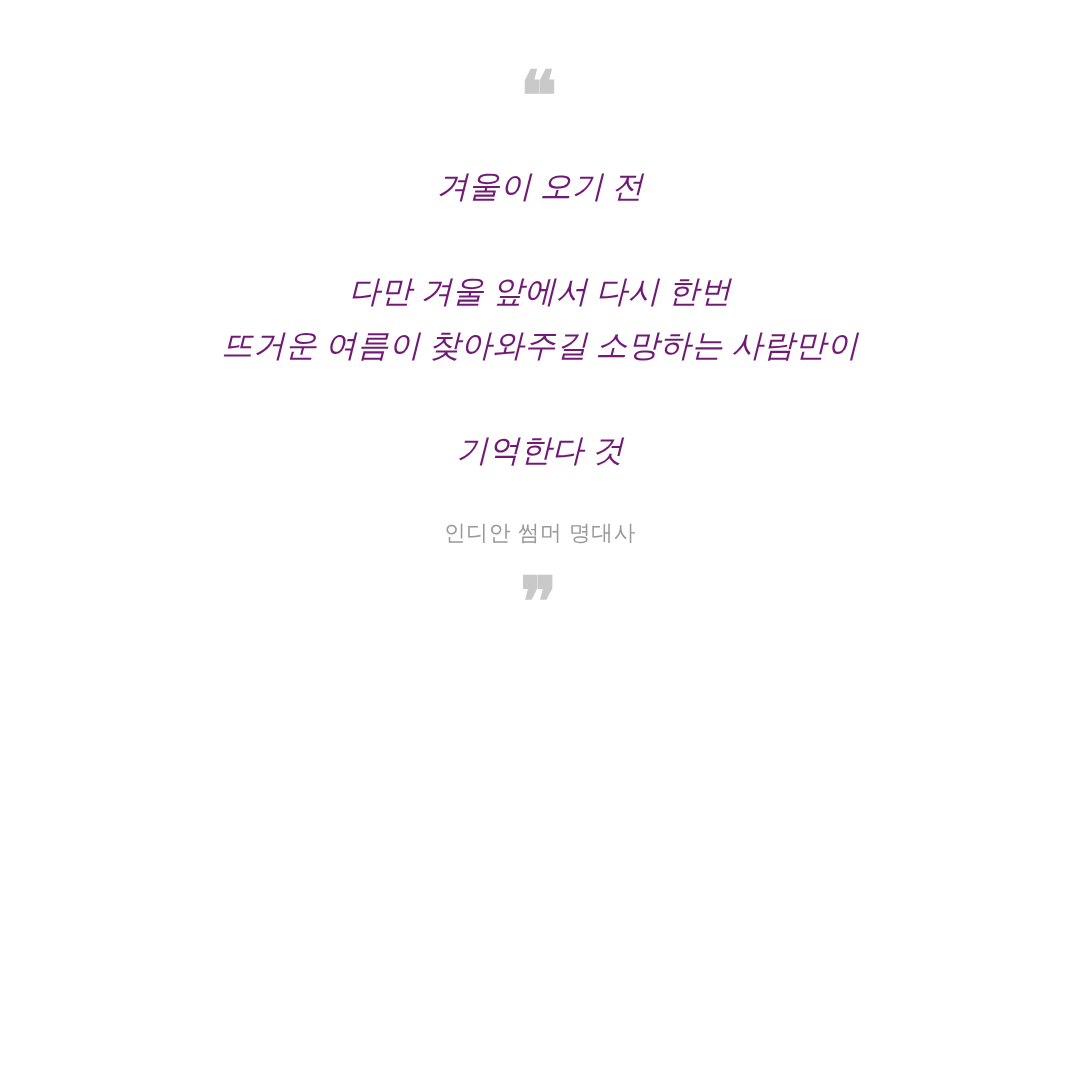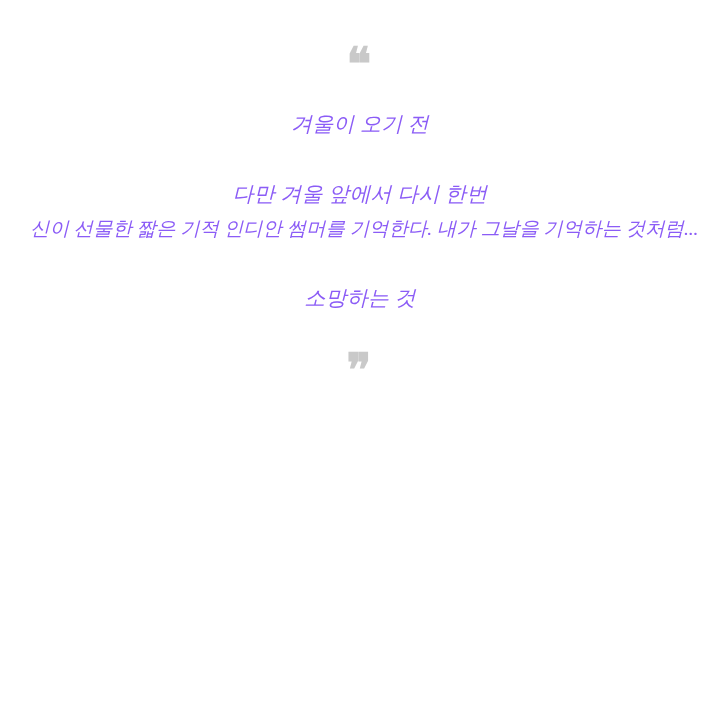--- a/index.html
+++ b/index.html
@@ -49,21 +49,21 @@
   .stanza {
     text-align: center;
     margin: 0 0 34px 0;
     width: 100%;
   }
   .stanza:last-child {
     margin-bottom: 26px;
   }
   .line {
     display: block;
-    color: #8b5cf6;
+    color: #701a75;
     font-style: italic;
     font-size: 21px;
     line-height: 1.72;
     letter-spacing: 0.2px;
     white-space: nowrap;
   }
   .line.long {
     font-size: 19.5px;
     letter-spacing: -0.1px;
   }
@@ -85,25 +85,26 @@
 
   <div class="stanzas">
 
     <p class="stanza">
       <span class="line">겨울이 오기 전</span>
     </p>
 
 
     <p class="stanza">
       <span class="line">다만 겨울 앞에서 다시 한번</span>
-      <span class="line long">신이 선물한 짧은 기적 인디안 썸머를 기억한다. 내가 그날을 기억하는 것처럼...</span>
+      <span class="line">뜨거운 여름이 찾아와주길 소망하는 사람만이</span>
     </p>
 
     <p class="stanza">
-      <span class="line">소망하는 것</span>
+      <span class="line">기억한다 것</span>
     </p>
 
   </div>
 
+  <div class="attribution">인디안 썸머 명대사</div>
 
   <div class="quote-mark quote-mark-close">❞</div>
 
 </div>
 
 </body></html>

